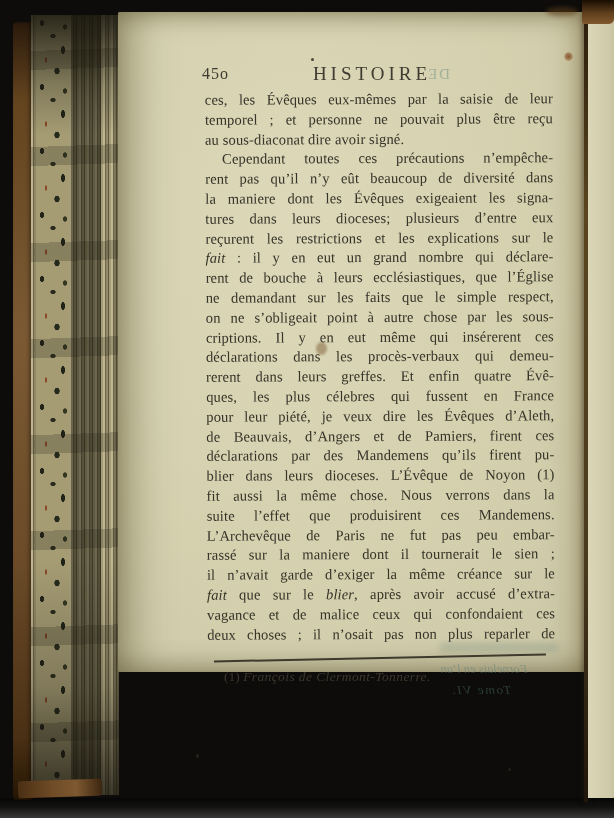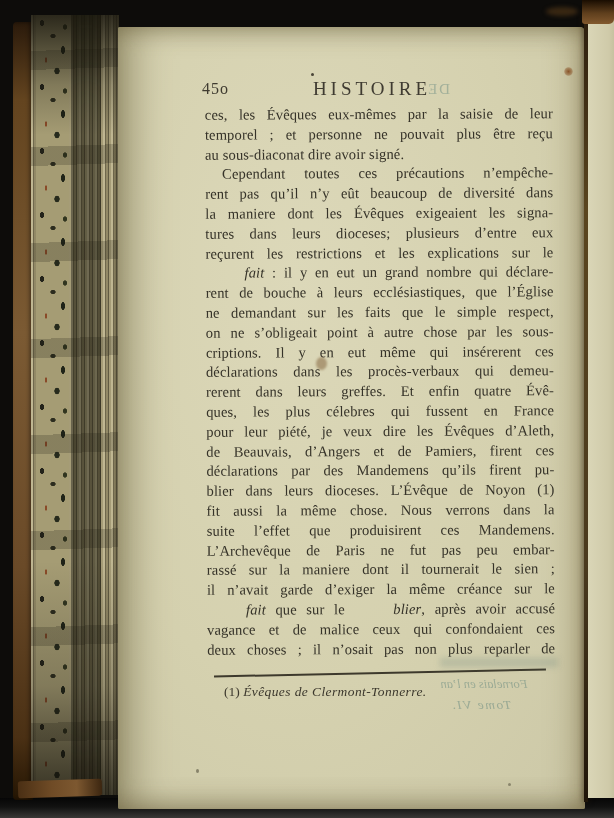--- a/index.html
+++ b/index.html
@@ -41,42 +41,42 @@
         rgba(22,20,12,0) 70%, rgba(25,22,14,.25) 86%, rgba(18,16,10,.75) 100%),
       repeating-linear-gradient(178deg, rgba(0,0,0,0) 0 36px, rgba(30,28,18,.22) 36px 55px, rgba(0,0,0,0) 55px 96px);}
   .edge-darkcol{left:71px;top:15px;width:30px;height:780px;background:rgba(48,45,30,.30);
     box-shadow:inset 0 60px 40px rgba(20,18,10,.35), inset 0 -50px 40px rgba(20,18,10,.3);}
   .edge-rim{left:113px;top:15px;width:6px;height:780px;
     background:linear-gradient(90deg, rgba(40,36,24,.0), rgba(40,36,24,.55));}
   .leather-corner{left:18px;top:780px;width:84px;height:17px;border-radius:3px;
     background:linear-gradient(90deg,#4a2f14,#6f4b26 40%,#7d5830 70%,#3c2610);transform:rotate(-2deg);}
 
   
-  .page{left:118px;top:27px;width:467px;height:782px;border-radius:2px 5px 2px 2px;
+  .page{left:118px;top:12px;width:467px;height:660px;border-radius:2px 5px 2px 2px;
     background:radial-gradient(ellipse at 38% 32%, #dcd8b9 0%, #d5d1af 55%, #ccc8a7 100%);
     box-shadow:
       inset 30px 0 42px -18px rgba(95,85,50,.55),
       inset -24px 0 30px -16px rgba(115,100,58,.50),
       inset 0 14px 22px -12px rgba(100,90,55,.50),
       inset 0 -18px 26px -14px rgba(90,80,48,.45);}
 
   .pagenum{left:84px;top:53px;font-size:16px;color:#3f3b30;letter-spacing:1px;}
   .title{left:88px;top:51px;width:332px;text-align:center;font-size:19px;
     letter-spacing:4px;color:#3f3b31;}
   .title-dot{left:193px;top:46px;width:3px;height:3px;border-radius:50%;background:#4a4538;}
 
   
   .textblock{left:88px;top:78px;width:348px;font-size:14.6px;line-height:19.8px;
     color:#363329;letter-spacing:.1px;transform:rotate(-.25deg);}
   .textblock{position:absolute;}
   .line{position:relative;height:19.8px;overflow:hidden;text-align:justify;
     text-align-last:justify;text-justify:inter-word;}
   .line.ind{text-indent:17px;}
   .line.endp{text-align-last:left;}
-  .it{font-style:italic;position:static;margin-left:39px;}
+  .it{font-style:italic;position:static;}
   .line span{position:static;}
 
   
   .rule{left:96px;top:645px;width:332px;height:2px;background:#3d392c;transform:rotate(-1.2deg);}
   .footnote{left:106px;top:657px;font-size:13.5px;color:#3c382d;}
   .footnote span{position:static;}
   .fn-text{font-style:italic;letter-spacing:.4px;}
 
   
   .ghost{color:rgba(78,122,117,.42);transform:scaleX(-1);filter:blur(.6px);
@@ -154,21 +154,21 @@
         <div class="line"><span>L’Archevêque de Paris ne fut pas peu embar-</span></div>
         <div class="line"><span>rassé sur la maniere dont il tournerait le sien ;</span></div>
         <div class="line"><span>il n’avait garde d’exiger la même créance sur le</span></div>
         <div class="line"><span class="it">fait</span><span> que sur le </span><span class="it">blier</span><span>, après avoir accusé d’extra-</span></div>
         <div class="line"><span>vagance et de malice ceux qui confondaient ces</span></div>
         <div class="line"><span>deux choses ; il n’osait pas non plus reparler de</span></div>
       </div>
 
     <div class="rule"></div>
     <div class="footnote">
-      <span class="fn-marker">(1) </span><span class="fn-text">Évêques de Clermont-Tonnerre.</span>
+      <span class="fn-marker">(1) </span><span class="fn-text">François de Clermont-Tonnerre.</span>
     </div>
 
     <div class="ghost-smudge"></div>
     <div class="ghost ghost-line1">Fornelais en l’an</div>
     <div class="ghost ghost-line2">Tome VI.</div>
 
     <div class="spot-fox"></div>
     <div class="spot-blot"></div>
     <div class="speck1"></div>
     <div class="speck2"></div>

